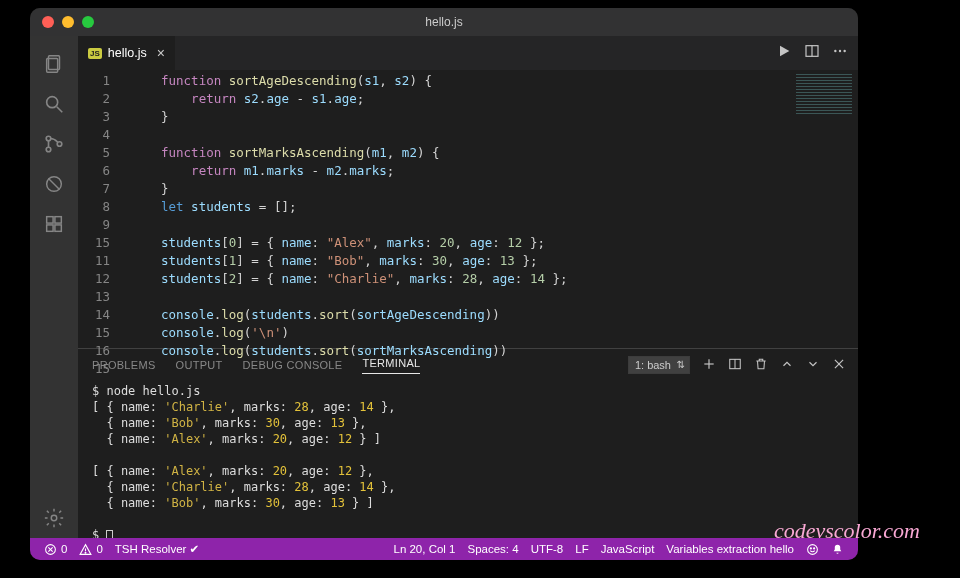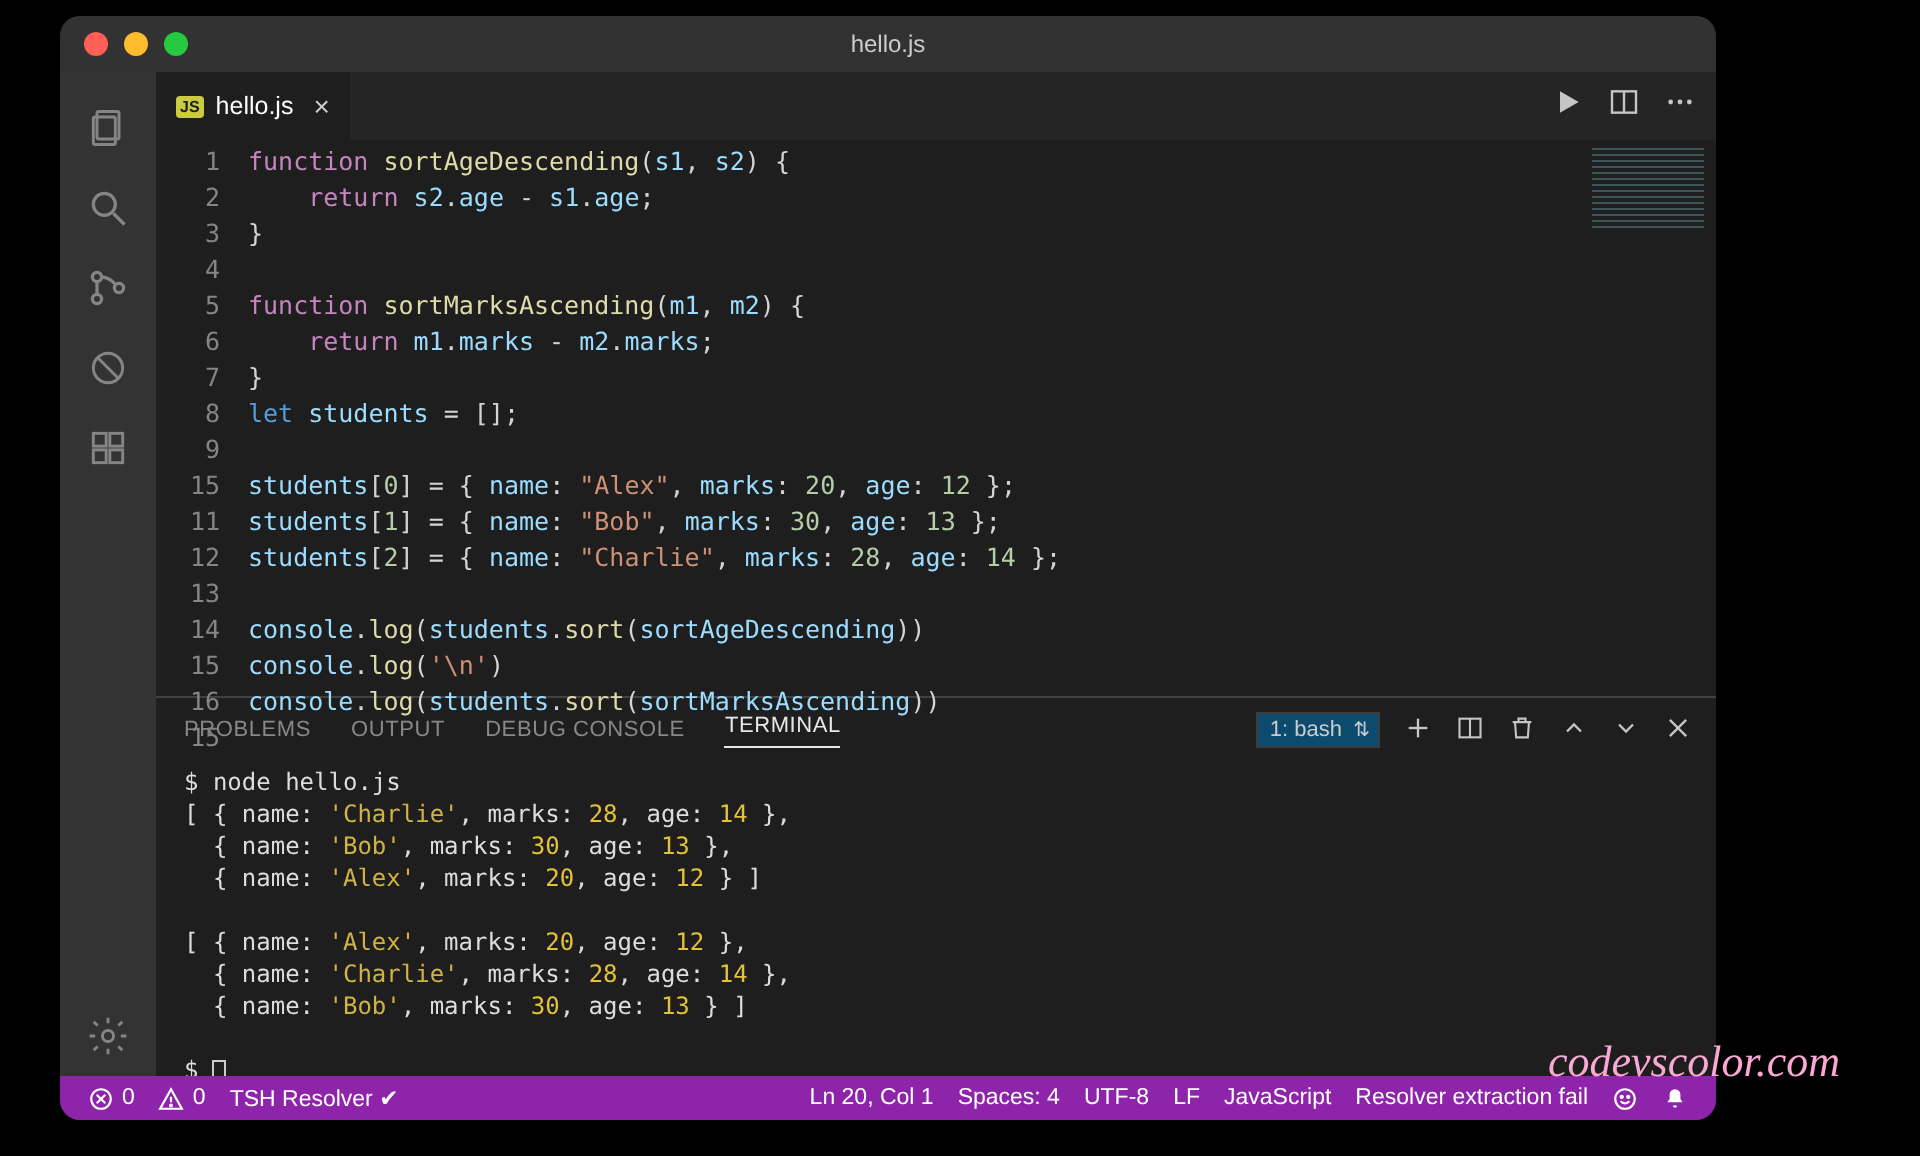--- a/index.html
+++ b/index.html
@@ -130,20 +130,21 @@
     color: #858585;
     padding-right: 14px;
     padding-top: 2px;
     user-select: none;
   }
   .code {
     flex: 1;
     padding-top: 2px;
     white-space: pre;
     color: #d4d4d4;
+    margin-left: 37px;
   }
   .minimap {
     width: 70px;
     background: #1e1e1e;
     position: relative;
   }
   .minimap-content {
     position: absolute;
     top: 4px;
     right: 6px;
@@ -186,21 +187,21 @@
   .panel-tabs .right {
     margin-left: auto;
     display: flex;
     align-items: center;
     gap: 12px;
     padding-right: 12px;
     color: #c5c5c5;
     font-size: 11px;
   }
   .term-select {
-    background: #0c4a6e;
+    background: #404040;
     border: 1px solid #3c3c3c;
     color: #ccc;
     font-size: 11px;
     padding: 2px 18px 2px 6px;
     position: relative;
   }
   .term-select::after {
     content: "⇅";
     position: absolute;
     right: 4px;
@@ -435,21 +436,21 @@
         </svg>
       <span>0</span>
     </div>
     <div class="sb-item">TSH Resolver ✔</div>
     <div class="sb-spacer"></div>
     <div class="sb-item">Ln 20, Col 1</div>
     <div class="sb-item">Spaces: 4</div>
     <div class="sb-item">UTF-8</div>
     <div class="sb-item">LF</div>
     <div class="sb-item">JavaScript</div>
-    <div class="sb-item">Resolver extraction fail</div>
+    <div class="sb-item">Variables extraction hello</div>
     <div class="sb-item">
       <svg viewBox="0 0 24 24" fill="none" stroke="currentColor" stroke-width="2">
           <circle cx="12" cy="12" r="9"></circle>
           <path d="M8 14s1.5 2 4 2 4-2 4-2"></path>
           <circle cx="9" cy="10" r="1" fill="currentColor"></circle>
           <circle cx="15" cy="10" r="1" fill="currentColor"></circle>
         </svg>
     </div>
     <div class="sb-item">
       <svg viewBox="0 0 24 24" fill="currentColor">

